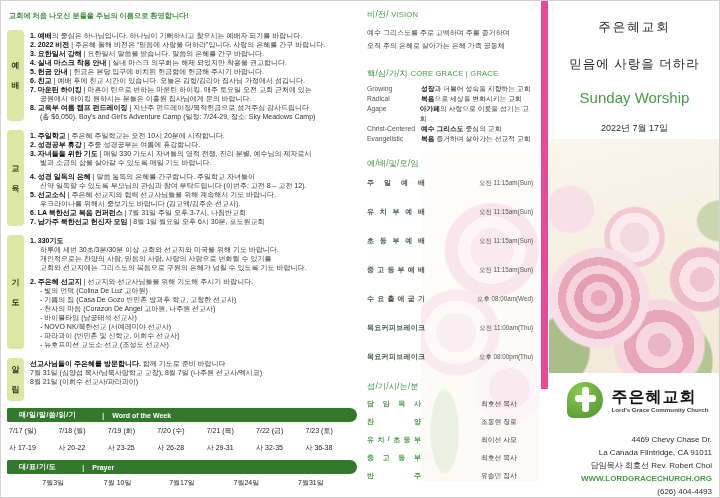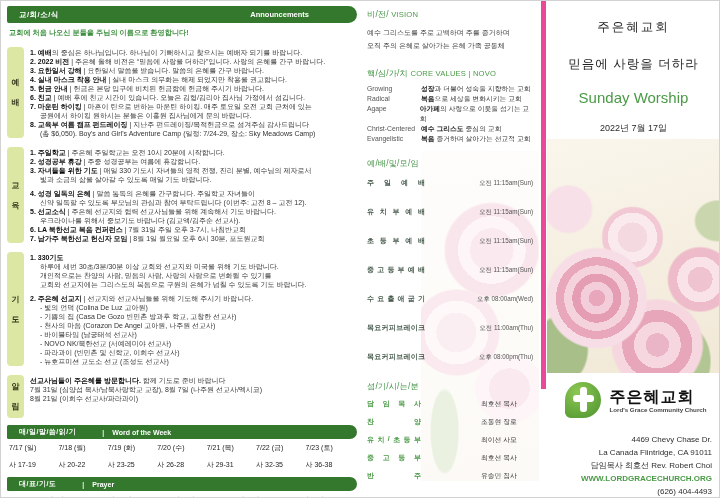--- a/index.html
+++ b/index.html
@@ -60,21 +60,21 @@
   
   .fadeflowers{position:absolute;left:420px;top:150px;width:118px;height:330px;z-index:1;opacity:.4;
     background:
       radial-gradient(circle at 60% 30%, #f4ccd8 0 9%, #fbe7ec 9% 14%, #f2c3d1 14% 19%, transparent 20%),
       radial-gradient(circle at 30% 55%, #f6d6df 0 10%, #fdf0f2 10% 16%, #f3c9d5 16% 21%, transparent 22%),
       radial-gradient(circle at 75% 72%, #f3c9d5 0 8%, #fbe7ec 8% 13%, transparent 14%),
       radial-gradient(ellipse at 20% 85%, #cdddb4 0 10%, transparent 11%),
       linear-gradient(170deg, #fdfbf7, #faf4ea)}
 
   
-  .right{position:absolute;left:540px;top:0;width:180px;height:388px;border-left:5px solid #ec4899;z-index:2;background:#fff}
+  .right{position:absolute;left:540px;top:0;width:180px;height:388px;border-left:7px solid #ec4899;z-index:2;background:#fff}
   .rhead{padding-top:18px;text-align:center}
   .rname{font-size:12.5px;letter-spacing:2px;color:#1f1f1f}
   .rmotto{font-size:12.5px;margin-top:20px;color:#1f1f1f;letter-spacing:1px}
   .rsw{font-size:15px;color:#4a9a46;margin-top:16px}
   .rdate{font-size:9px;margin-top:16px;color:#2a2a2a}
   .rweb{font-size:7.4px;margin-top:6px;color:#4a9a46;font-weight:bold;letter-spacing:.3px}
   .photo{position:absolute;left:1px;top:138px;width:178px;height:234px;
     background:
       radial-gradient(circle at 28% 68%, #e8a7bb 0 4%, #f3cdd9 4% 8%, #e49db3 8% 12%, #f5d3dd 12% 16%, #e8a7bb 16% 20%, #f7dde5 20% 24%, transparent 25%),
       radial-gradient(circle at 62% 88%, #eab5c6 0 5%, #f6d6df 5% 10%, #e7a6ba 10% 15%, #f6d6df 15% 19%, transparent 20%),
@@ -97,24 +97,20 @@
   .addr .w{color:#4a9a46;font-weight:bold}
 </style>
 </head>
 <body>
 
 <div class="page">
 
   <div class="fadeflowers"></div>
 
   <div class="left">
-    <div class="gbar">
-      <span class="bl">교/회/소/식</span>
-      <span class="br">Announcements</span>
-    </div>
     <div class="welcome">교회에 처음 나오신 분들을 주님의 이름으로 환영합니다!</div>
 
     <div>
         <div class="sec">
           <div class="seclabel">
             <div class="labch">예</div>
             <div class="labch">배</div>
           </div>
           <div class="seccontent">
             <div class="ln"><b>1. 예배</b><span>의 중심은 하나님입니다. 하나님이 기뻐하시고 찾으시는 예배자 되기를 바랍니다.</span></div>
@@ -245,21 +241,21 @@
       <span>비/전/</span>
       <span class="en">VISION</span>
     </div>
     <div class="vision-lines">
         <div>예수 그리스도를 주로 고백하며 주를 증거하며</div>
         <div>오직 주의 은혜로 살아가는 은혜 가족 공동체</div>
       </div>
 
     <div class="mhead mgap-core">
       <span>핵/심/가/치</span>
-      <span class="en">CORE VALUES | NOVO</span>
+      <span class="en">CORE GRACE | GRACE</span>
     </div>
     <div class="values">
         <div class="vrow">
           <div class="ven">Growing</div>
           <div class="vko"><b>성장</b><span>과 더불어 성숙을 지향하는 교회</span></div>
         </div>
         <div class="vrow">
           <div class="ven">Radical</div>
           <div class="vko"><b>복음</b><span>으로 세상을 변화시키는 교회</span></div>
         </div>

